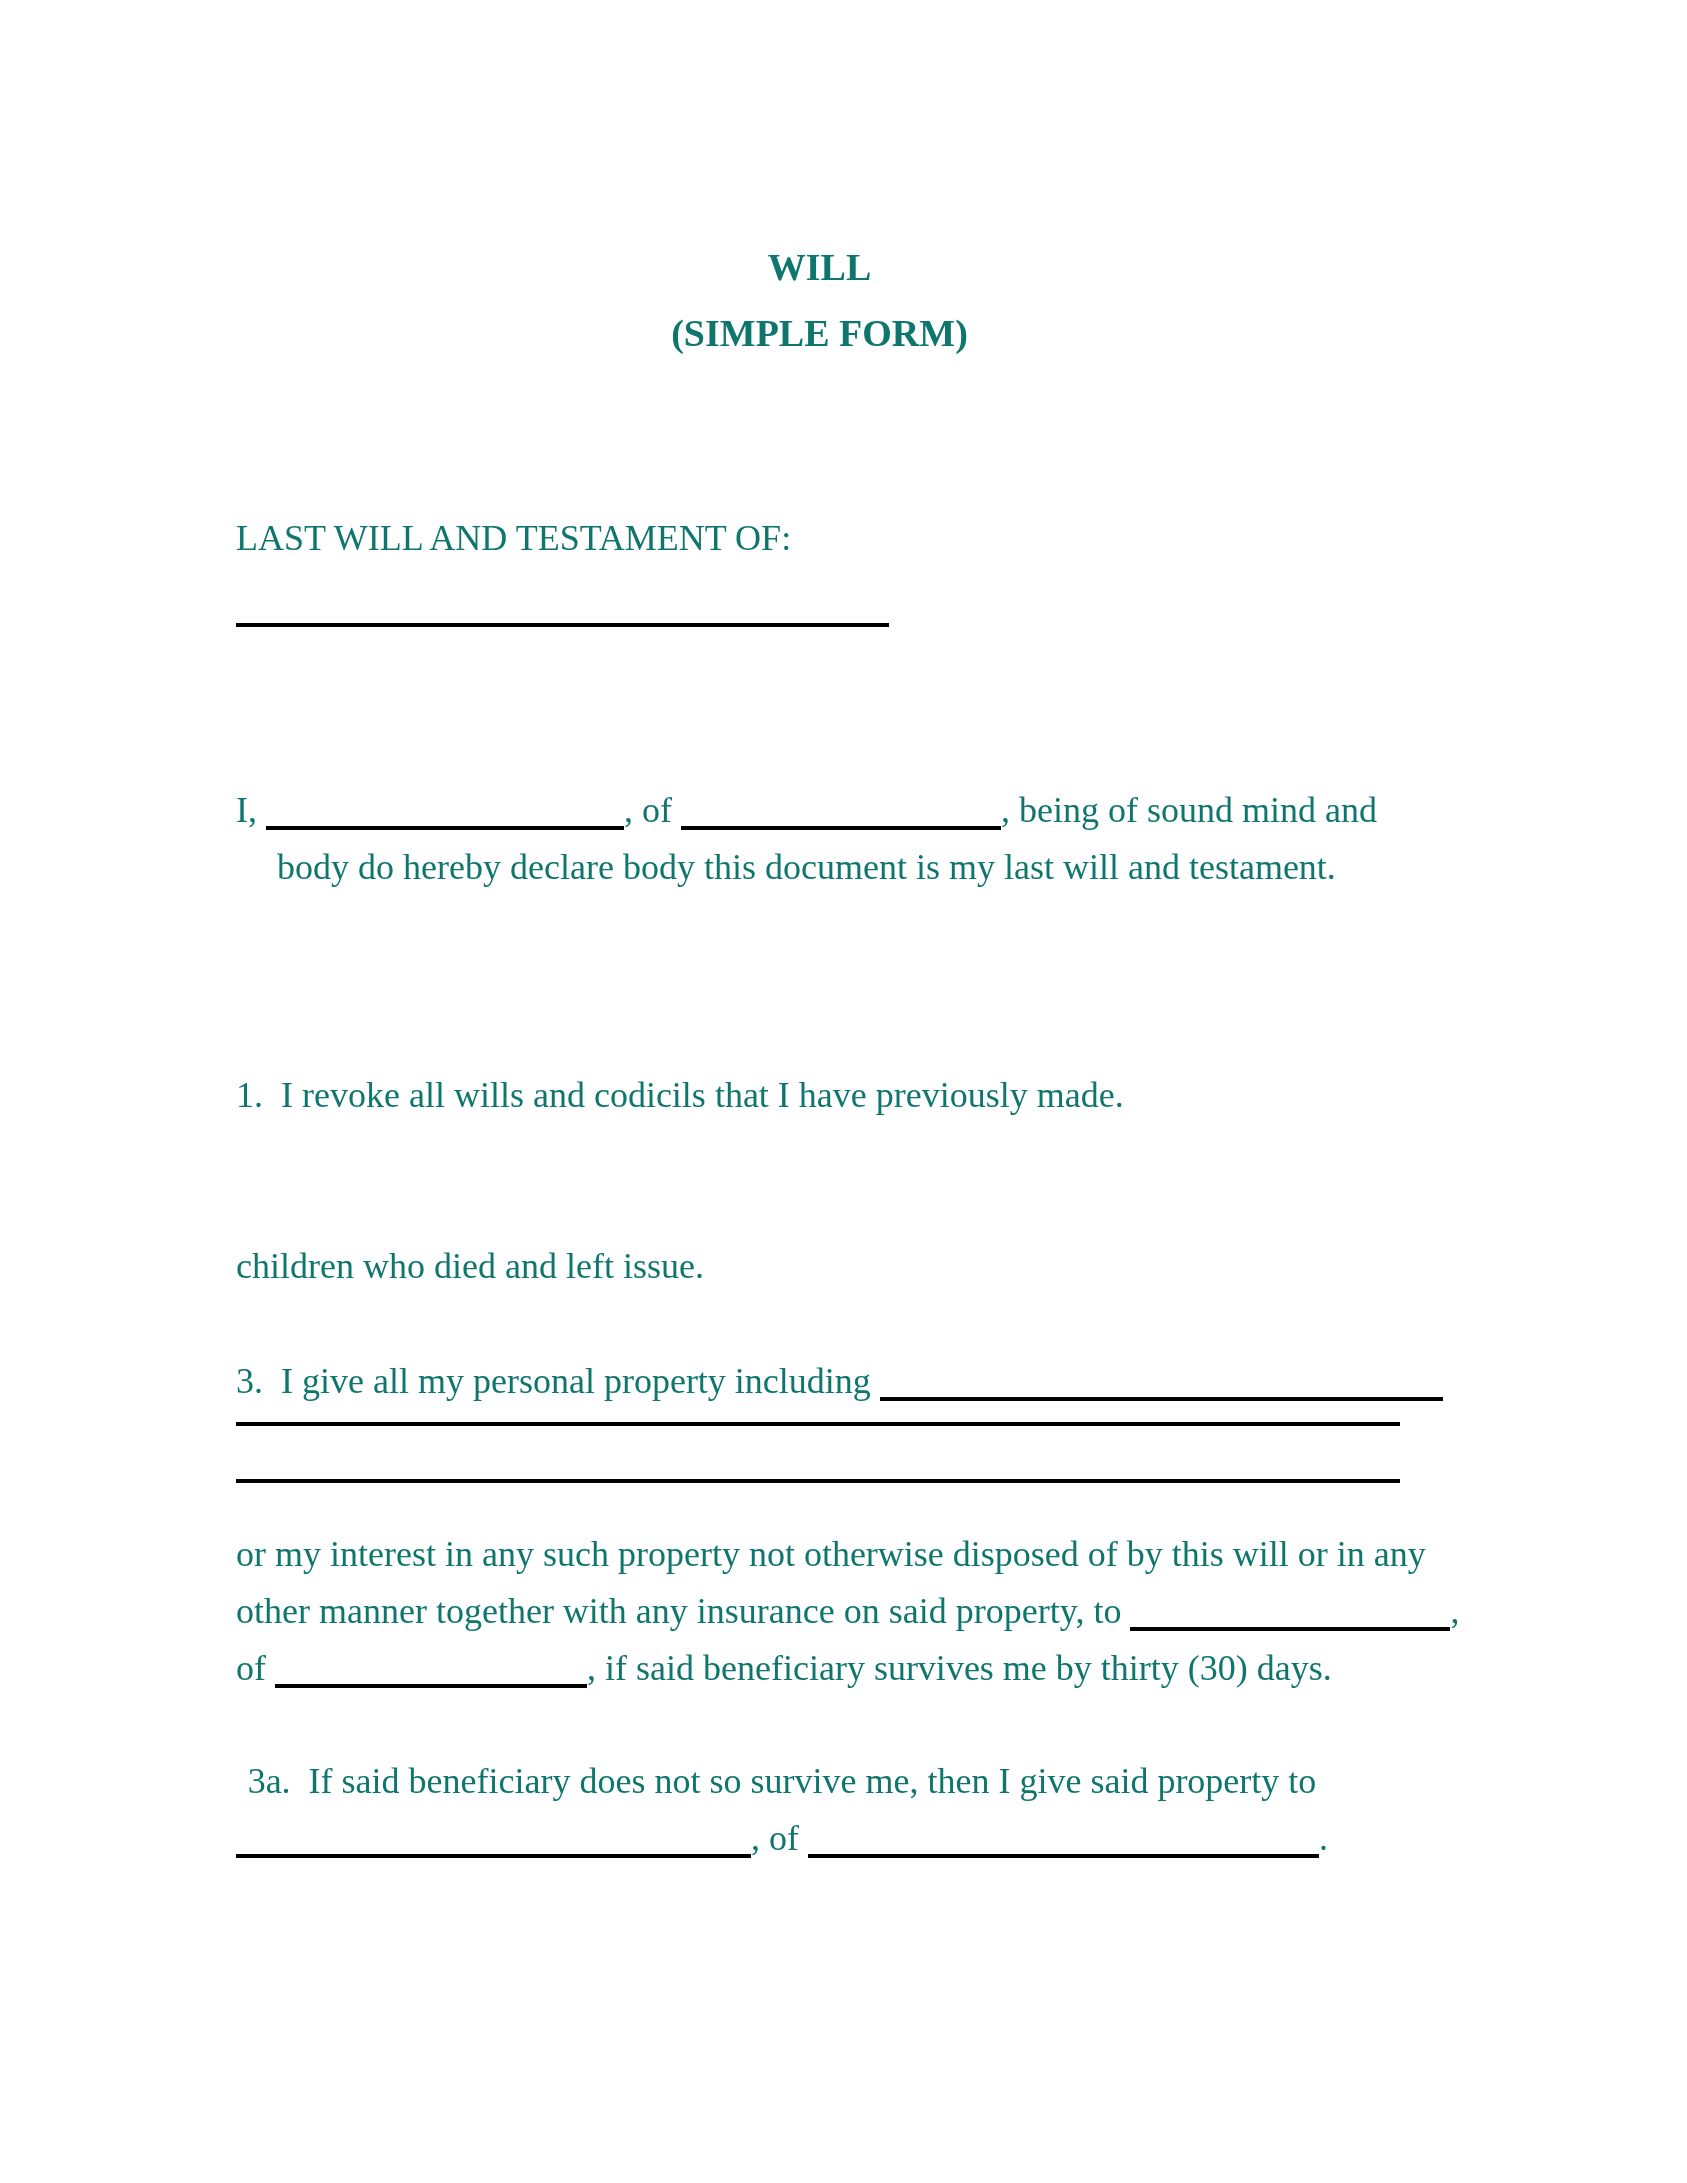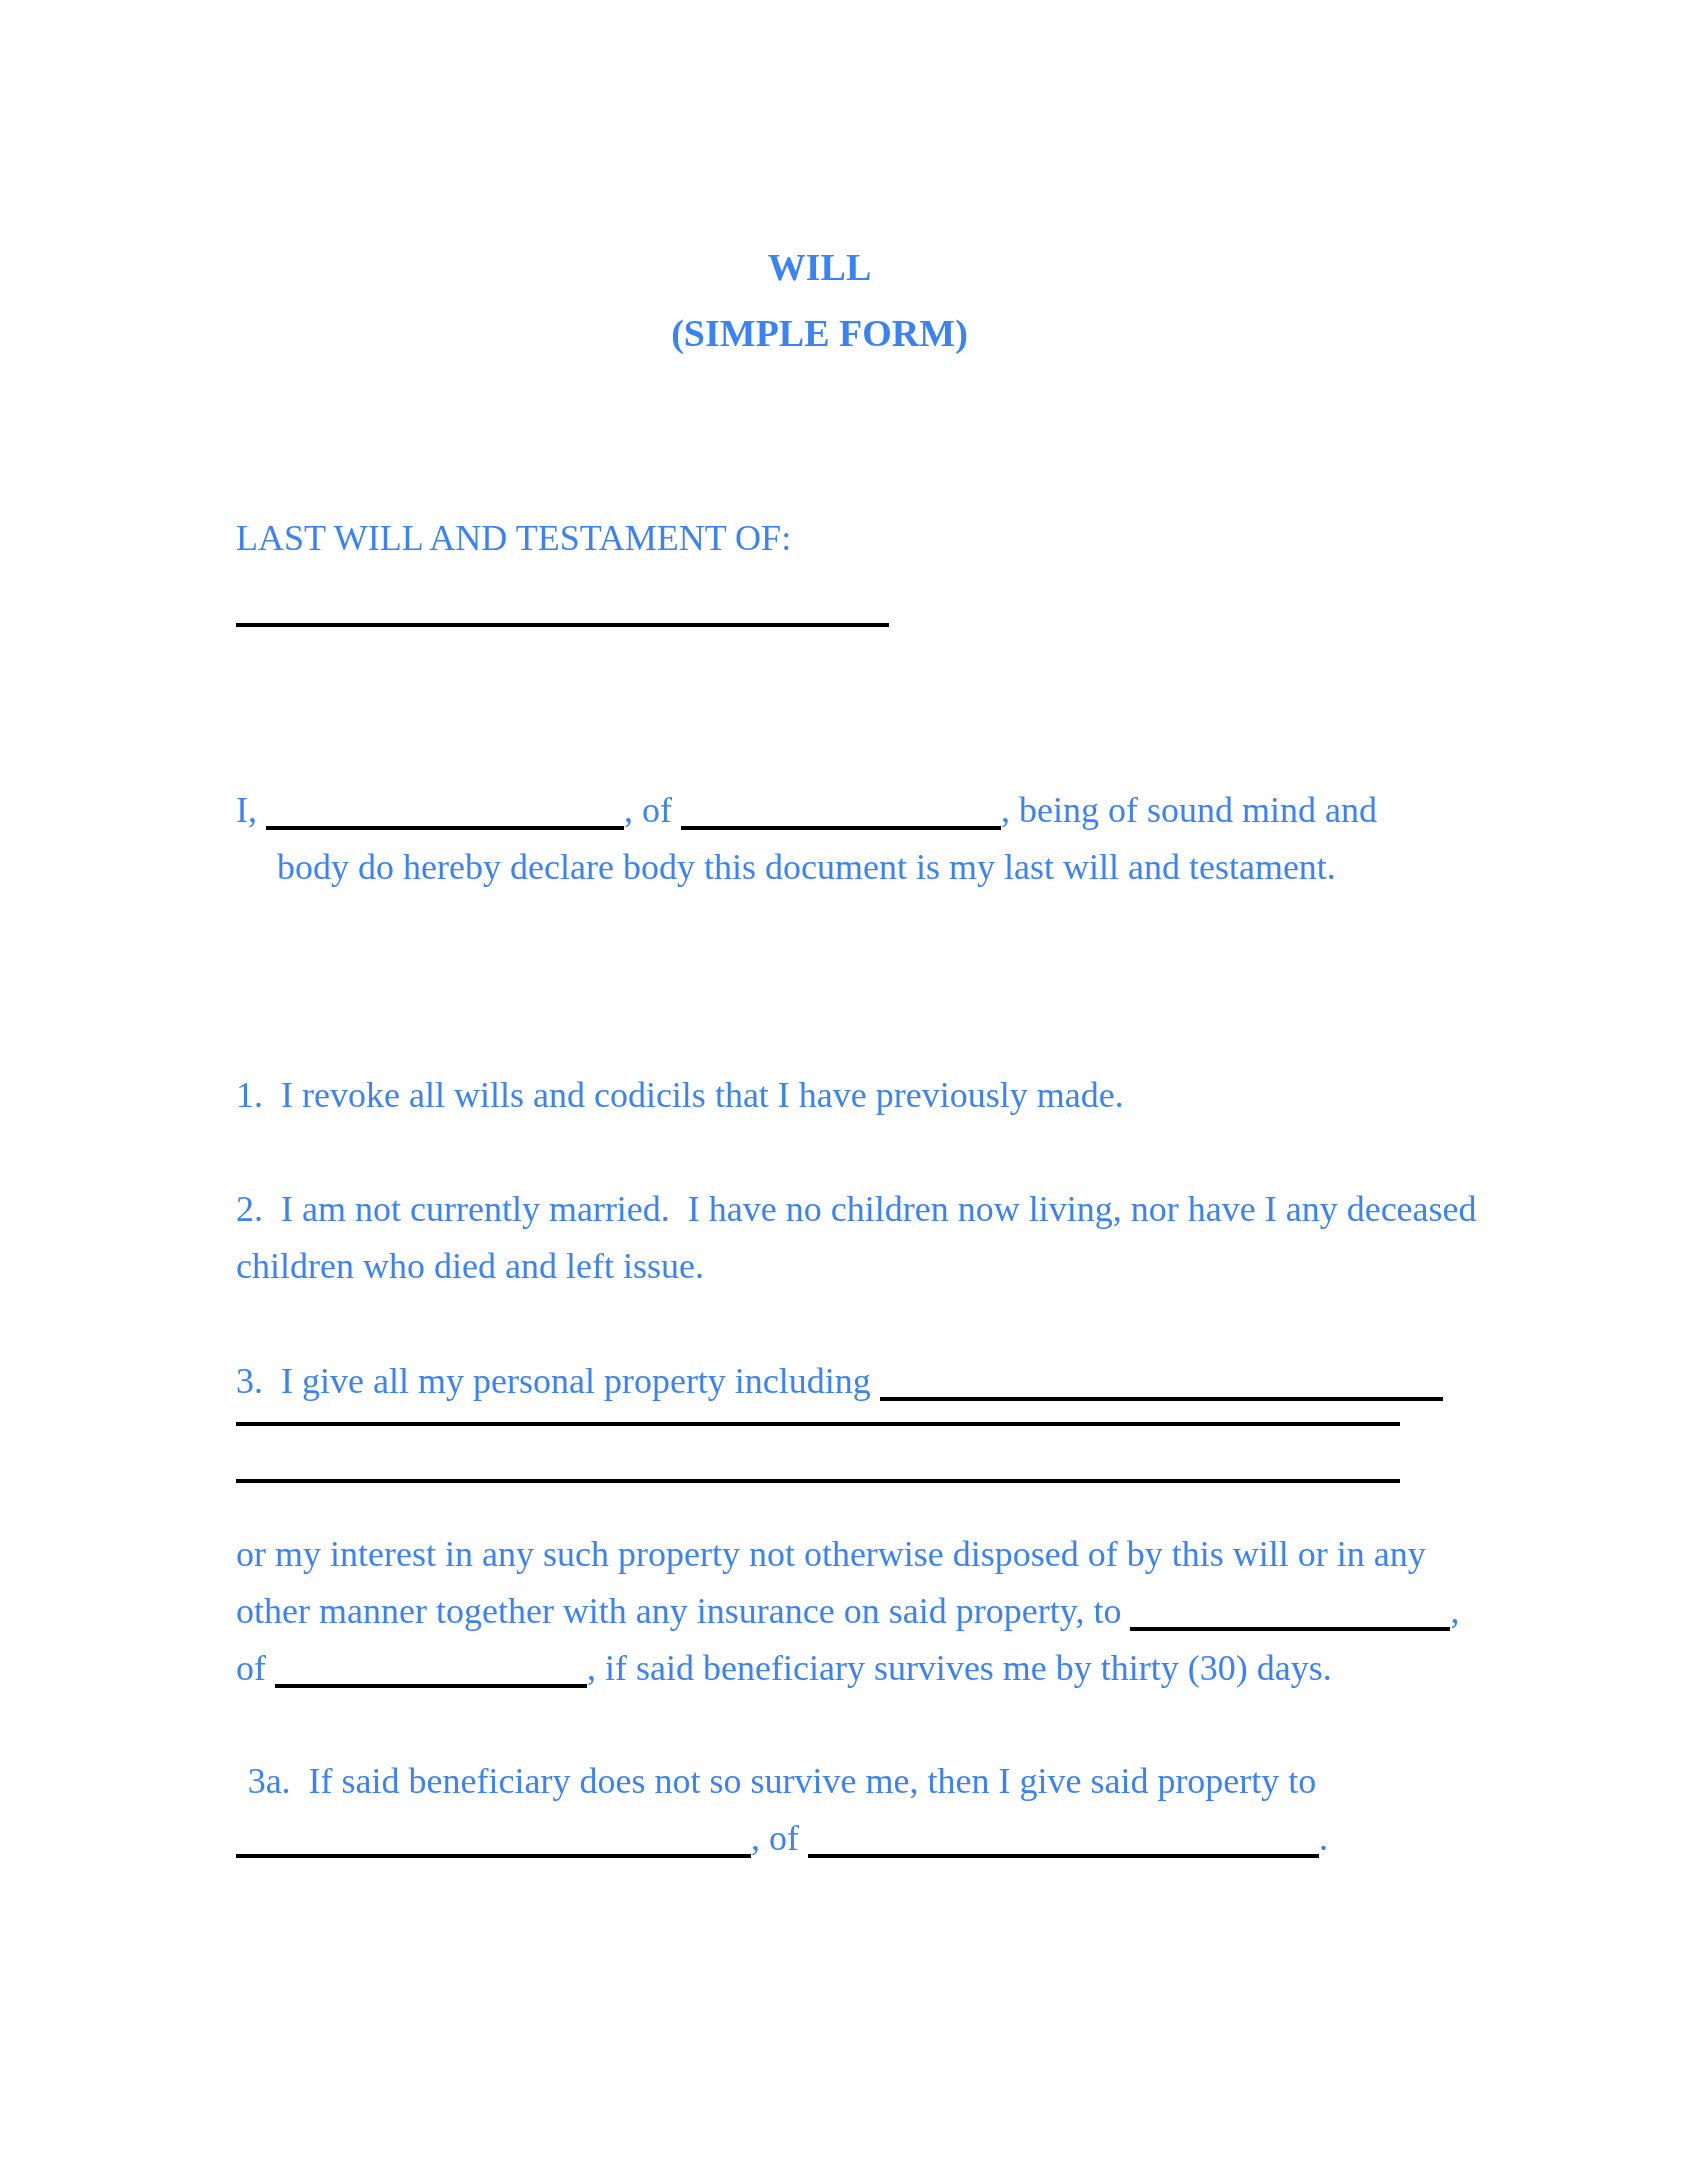--- a/index.html
+++ b/index.html
@@ -6,21 +6,21 @@
     margin: 0;
     padding: 0;
     background: #ffffff;
   }
   .page {
     position: relative;
     width: 1580px;
     height: 2184px;
     background: #ffffff;
     font-family: "Liberation Serif", "DejaVu Serif", serif;
-    color: #3b82f6;
+    color: #0f766e;
     overflow: hidden;
   }
   .abs {
     position: absolute;
     margin: 0;
   }
   .doc-title {
     left: 236px;
     width: 1167px;
     text-align: center;
@@ -58,21 +58,21 @@
 
   <p class="abs para" style="top:471px;">LAST WILL AND TESTAMENT OF:</p>
 
   <div class="abs rule" style="top:623px; left:236px; width:653px;"></div>
 
   <p class="abs para" style="top:743px;text-align:center;"><span>I, </span><span class="blank" style="width:358px;"></span><span>, of </span><span class="blank" style="width:320px;"></span><span>, being of sound mind and</span><br><span>body do hereby declare body this document is my last will and testament.</span></p>
 
 
   <p class="abs para" style="top:1028px;">1.  I revoke all wills and codicils that I have previously made.</p>
 
-  <p class="abs para" style="top:1142px;"><span>2.  I am not currently married.  I have no children now living, nor have I any deceased</span><br><span>children who died and left issue.</span></p>
+  <p class="abs para" style="top:1142px;"><br><span>children who died and left issue.</span></p>
 
   <p class="abs para" style="top:1314px;"><span>3.  I give all my personal property including </span><span class="blank" style="width:563px;"></span></p>
 
   <div class="abs rule" style="top:1422px; left:236px; width:1164px;"></div>
 
   <div class="abs rule" style="top:1479px; left:236px; width:1164px;"></div>
 
   <p class="abs para" style="top:1487px;"><span>or my interest in any such property not otherwise disposed of by this will or in any</span><br><span>other manner together with any insurance on said property, to </span><span class="blank" style="width:320px;"></span><span>,</span><br><span>of </span><span class="blank" style="width:312px;"></span><span>, if said beneficiary survives me by thirty (30) days.</span></p>
 
   <p class="abs para" style="top:1714px;text-align:center;"><span>3a.  If said beneficiary does not so survive me, then I give said property to</span><br><span class="blank" style="width:515px;"></span><span>, of </span><span class="blank" style="width:511px;"></span><span>.</span></p>

